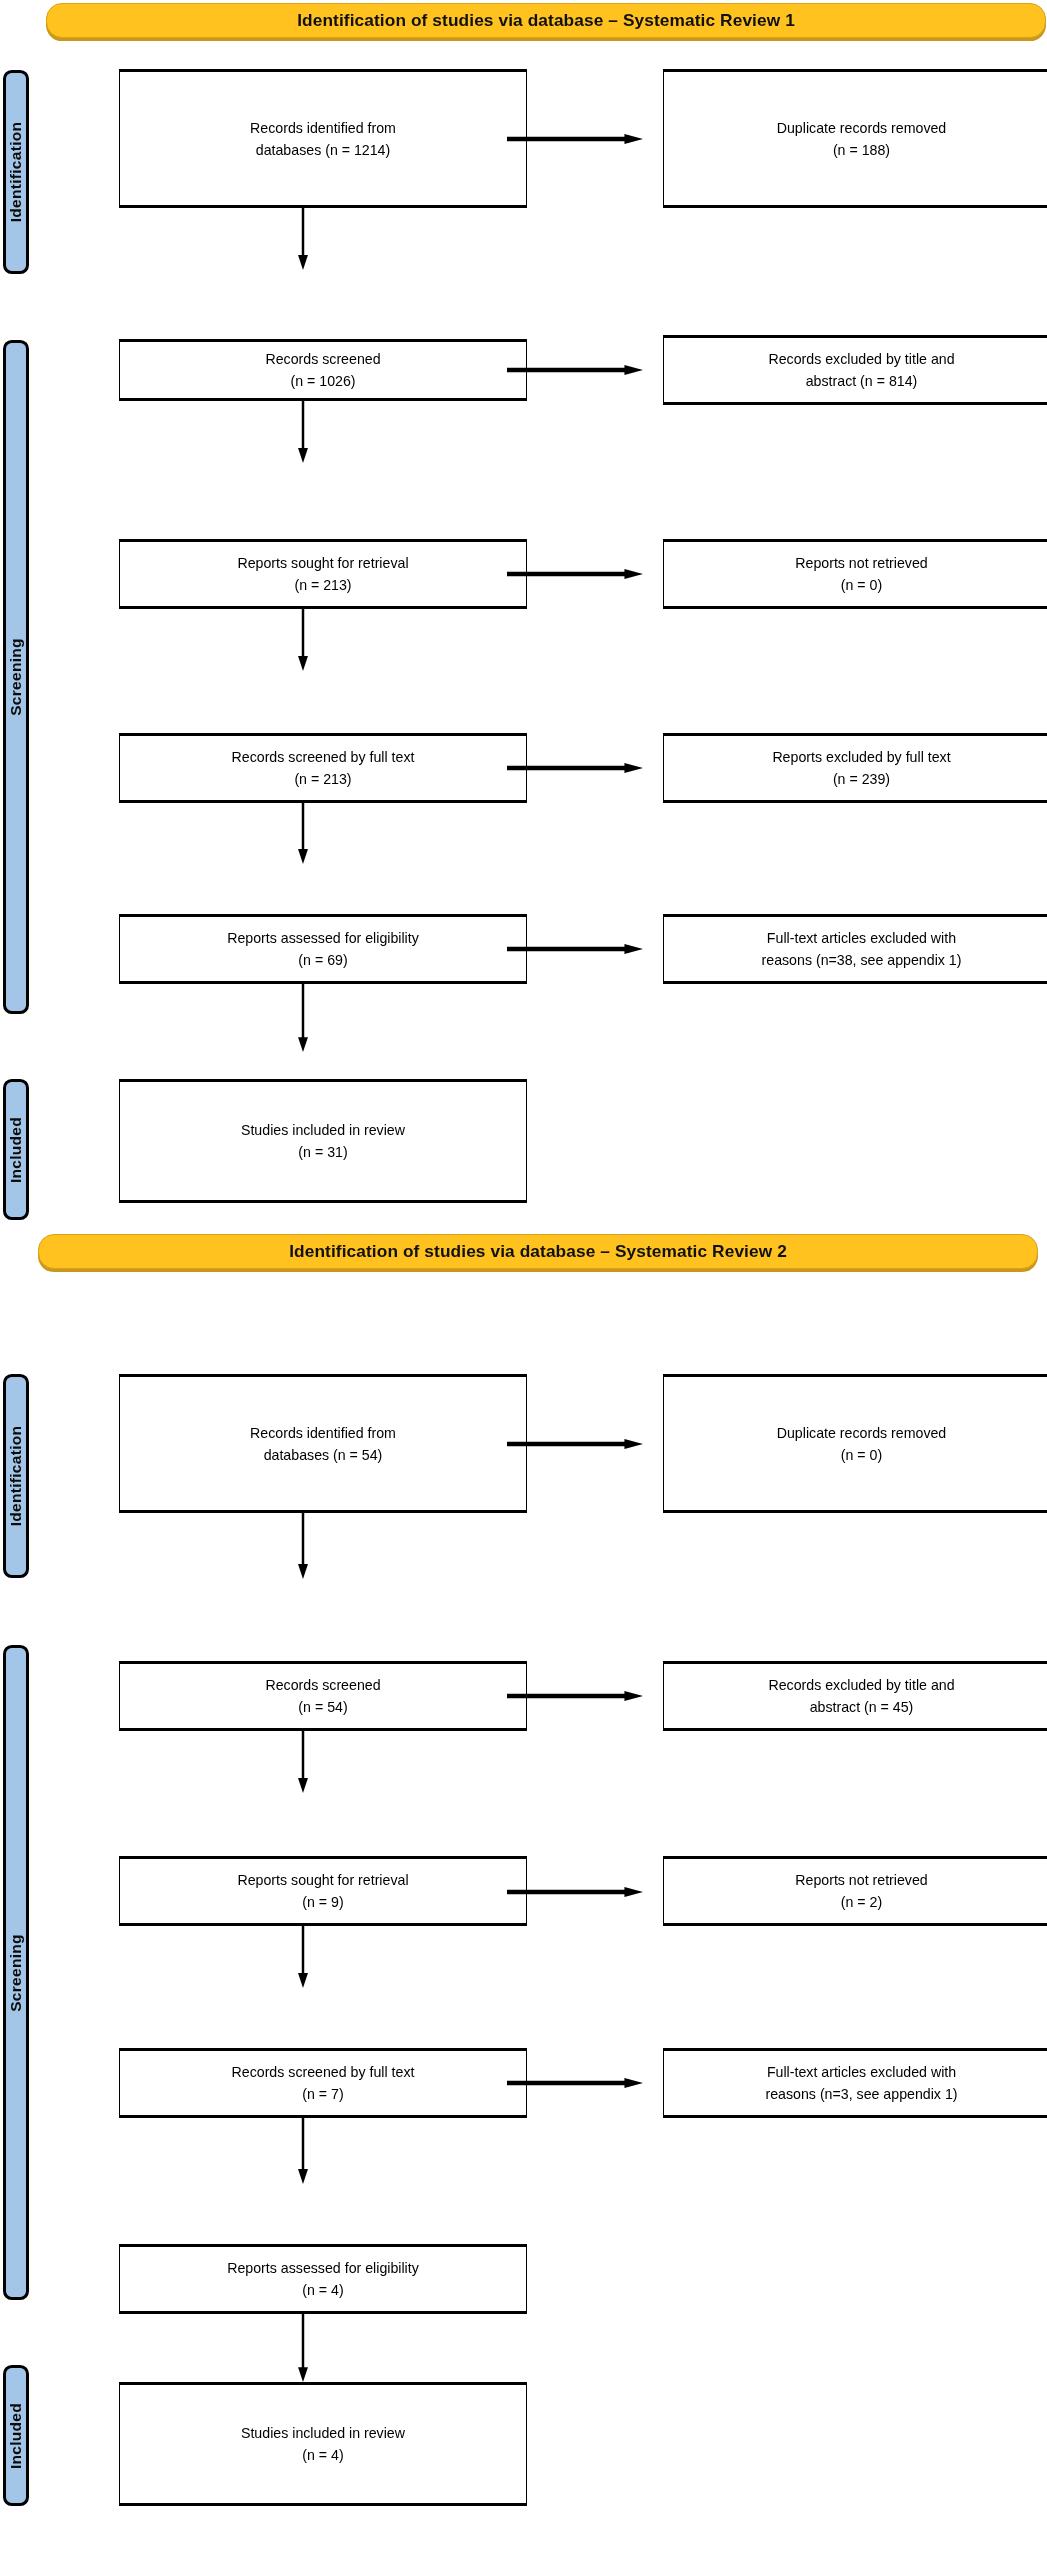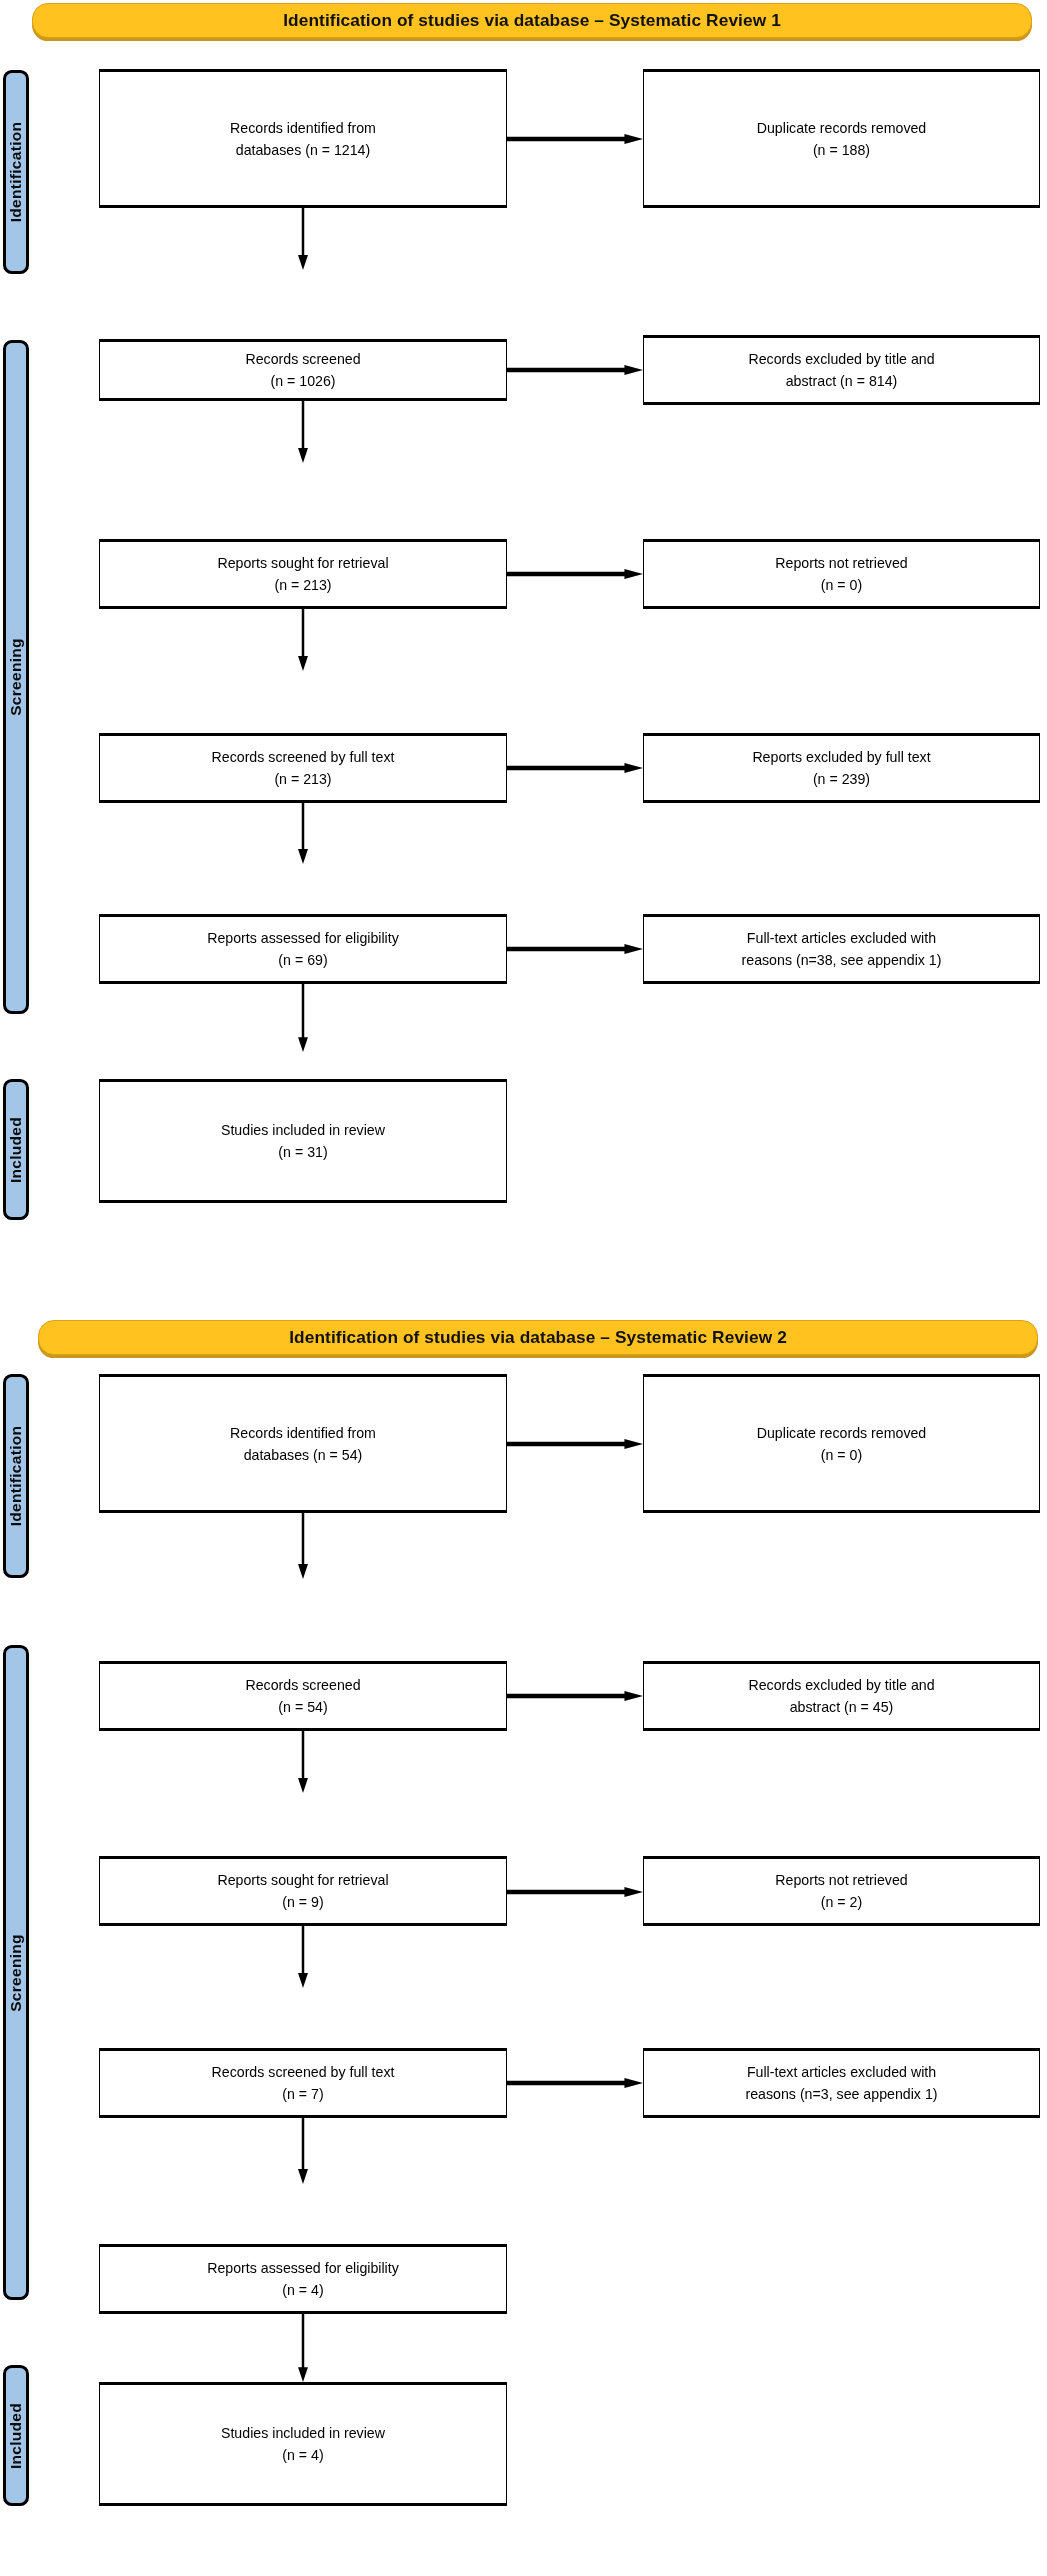--- a/index.html
+++ b/index.html
@@ -69,20 +69,21 @@
     position: absolute;
     background: #ffffff;
     border: 1.2px solid #000000;
     border-top-width: 3.7px;
     border-bottom-width: 3.7px;
     box-sizing: border-box;
     display: flex;
     align-items: center;
     justify-content: center;
     padding: 9px 10px;
+    margin-left: 20px;
   }
   .flow-box-text {
     font-size: 14.2px;
     line-height: 1.55;
     text-align: center;
     color: #000000;
     white-space: pre-line;
   }
 
   
@@ -92,21 +93,21 @@
   .conn svg {
     display: block;
     overflow: visible;
   }
 </style>
 </head>
 <body>
 
 <div id="canvas">
 
-  <div class="phase-header" style="left:32px; top:2.5px; width:1000px; height:35px;">
+  <div class="phase-header" style="left:46px; top:2.5px; width:1000px; height:35px;">
     <span class="phase-header-label">Identification of studies via database – Systematic Review 1</span>
   </div>
 
   <div class="stage-rail" style="left:3.1px; top:70px; width:26px; height:204px;">
     <span class="stage-rail-label">Identification</span>
   </div>
   <div class="stage-rail" style="left:3.1px; top:340px; width:26px; height:674px;">
     <span class="stage-rail-label">Screening</span>
   </div>
   <div class="stage-rail" style="left:3.1px; top:1079px; width:26px; height:141px;">
@@ -216,21 +217,21 @@
       <line x1="8" y1="0" x2="8" y2="88" stroke="#000" stroke-width="4"></line>
       <polygon points="0,86 8,110 16,86" fill="#000"></polygon>
     </svg>
   </div>
 
   <div class="flow-box" style="left:99px; top:1079px; width:408px; height:124px;">
     <span class="flow-box-text">Studies included in review
 (n = 31)</span>
   </div>
 
-  <div class="phase-header" style="left:38px; top:1320px; width:1000px; height:35px;">
+  <div class="phase-header" style="left:38px; top:1234px; width:1000px; height:35px;">
     <span class="phase-header-label">Identification of studies via database – Systematic Review 2</span>
   </div>
 
   <div class="stage-rail" style="left:3.1px; top:1374px; width:26px; height:204px;">
     <span class="stage-rail-label">Identification</span>
   </div>
   <div class="stage-rail" style="left:3.1px; top:1645px; width:26px; height:655px;">
     <span class="stage-rail-label">Screening</span>
   </div>
   <div class="stage-rail" style="left:3.1px; top:2365px; width:26px; height:141px;">

